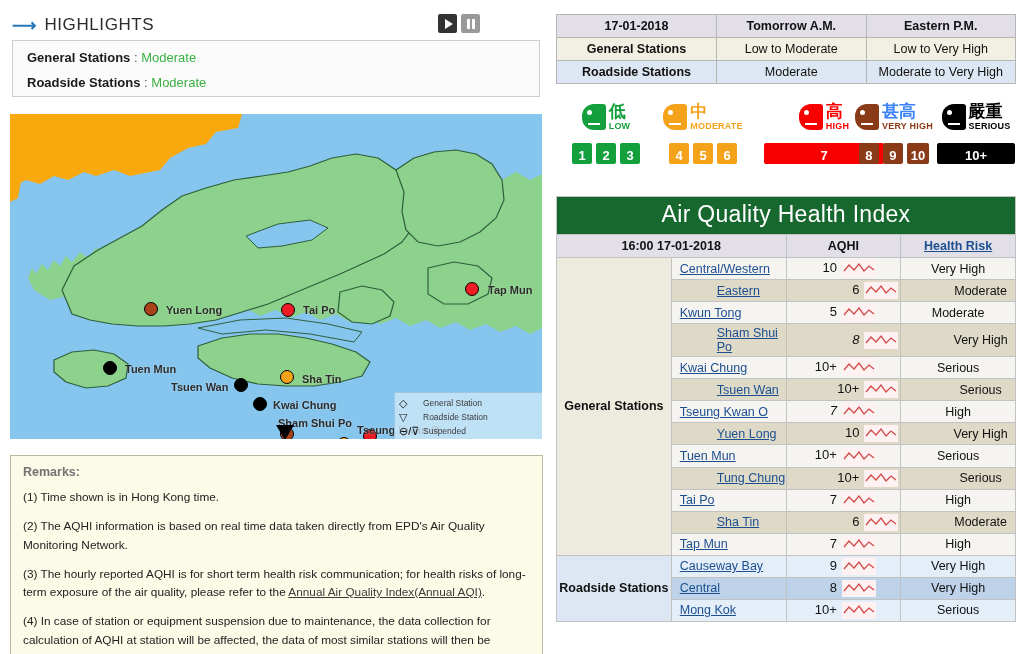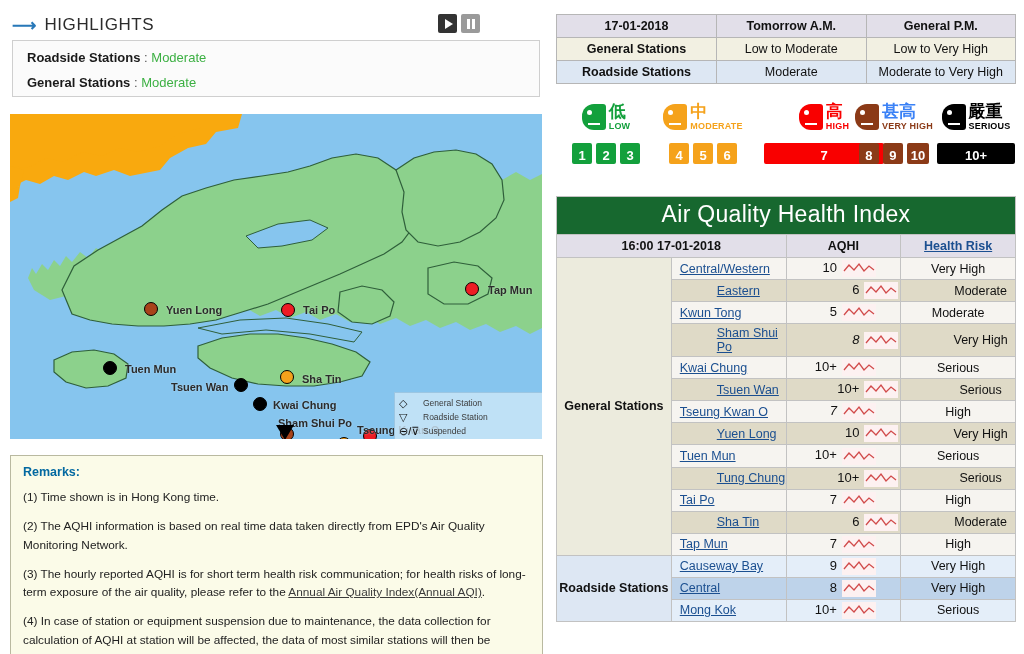--- a/index.html
+++ b/index.html
@@ -73,21 +73,21 @@
   .lg-line { display: flex; align-items: center; height: 14px; }
   .lg-sym { width: 24px; font-size: 11px; color: #111; line-height: 1; }
   .lg-txt { flex: 1; text-align: left; }
 
   
   #remarks {
     position: absolute; left: 10px; top: 455px; width: 533px; height: 200px;
     background: #fbfbe8; border: 1px solid #b9b9a0; padding: 9px 12px;
     overflow: hidden;
   }
-  #remarks .rm-title { font-size: 12.5px; font-weight: bold; color: #0369a1; margin-bottom: 9px; }
+  #remarks .rm-title { font-size: 12.5px; font-weight: bold; color: #737373; margin-bottom: 9px; }
   #remarks p { font-size: 11.8px; color: #222; margin: 0 0 11px 0; line-height: 1.55; }
   #remarks a { color: #3b3b3b; text-decoration: underline; }
 
   
   #right-panel { position: absolute; left: 556px; top: 14px; width: 460px; }
 
   table.grid { border-collapse: collapse; width: 460px; table-layout: fixed; }
   table.grid td, table.grid th { border: 1px solid #b6b6b6; }
 
   .green-hdr {
@@ -169,26 +169,26 @@
             <span class="bars-pause">
               <i></i>
               <i></i>
             </span>
           </span>
       </span>
     </div>
 
     <div class="highlights-box">
       <div class="hl-row">
-        <span class="lab">Roadside Stations</span>
+        <span class="lab">General Stations</span>
         <span class="sep">:</span>
         <span class="val">Moderate</span>
       </div>
       <div class="hl-row">
-        <span class="lab">General Stations</span>
+        <span class="lab">Roadside Stations</span>
         <span class="sep">:</span>
         <span class="val">Moderate</span>
       </div>
     </div>
 
     <div id="map">
       <svg width="532" height="325" viewBox="0 0 532 325">
         <rect x="0" y="0" width="532" height="325" fill="#86c5ee"></rect>
 
         <path d="M0,0 L232,0 L228,14 L206,18 L196,30 L178,34 L160,44 L150,56 L120,62 L104,56 L86,62 L74,58
@@ -289,21 +289,21 @@
     </div>
   </div>
 
   <div id="right-panel">
 
     <table class="grid">
       <tbody>
       <tr>
         <td class="fc-subhdr" style="width:160px">17-01-2018</td>
         <td class="fc-subhdr">Tomorrow A.M.</td>
-        <td class="fc-subhdr">General P.M.</td>
+        <td class="fc-subhdr">Eastern P.M.</td>
       </tr>
       <tr class="fc-row-gen">
         <td class="fc-stationcell">General Stations</td>
         <td>Low to Moderate</td>
         <td>Low to Very High</td>
       </tr>
       <tr class="fc-row-road">
         <td class="fc-stationcell">Roadside Stations</td>
         <td>Moderate</td>
         <td>Moderate to Very High</td>

